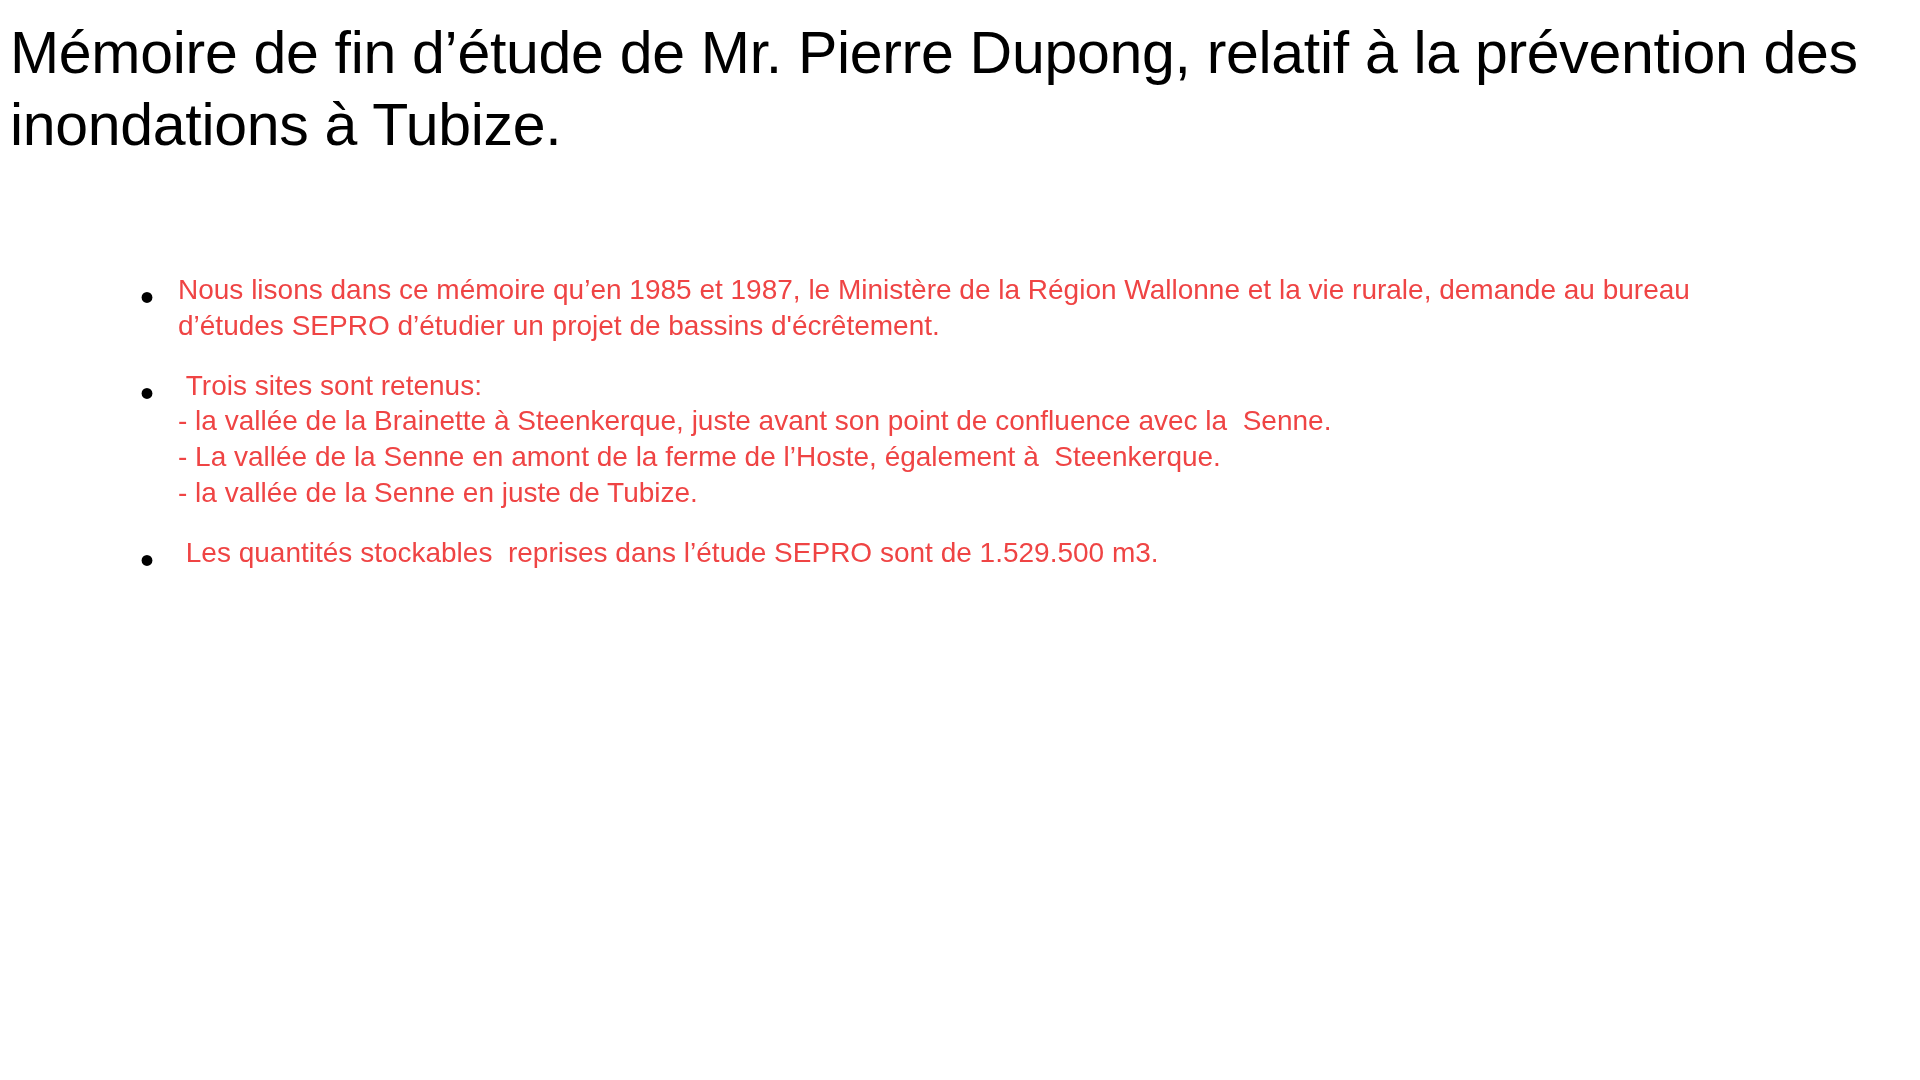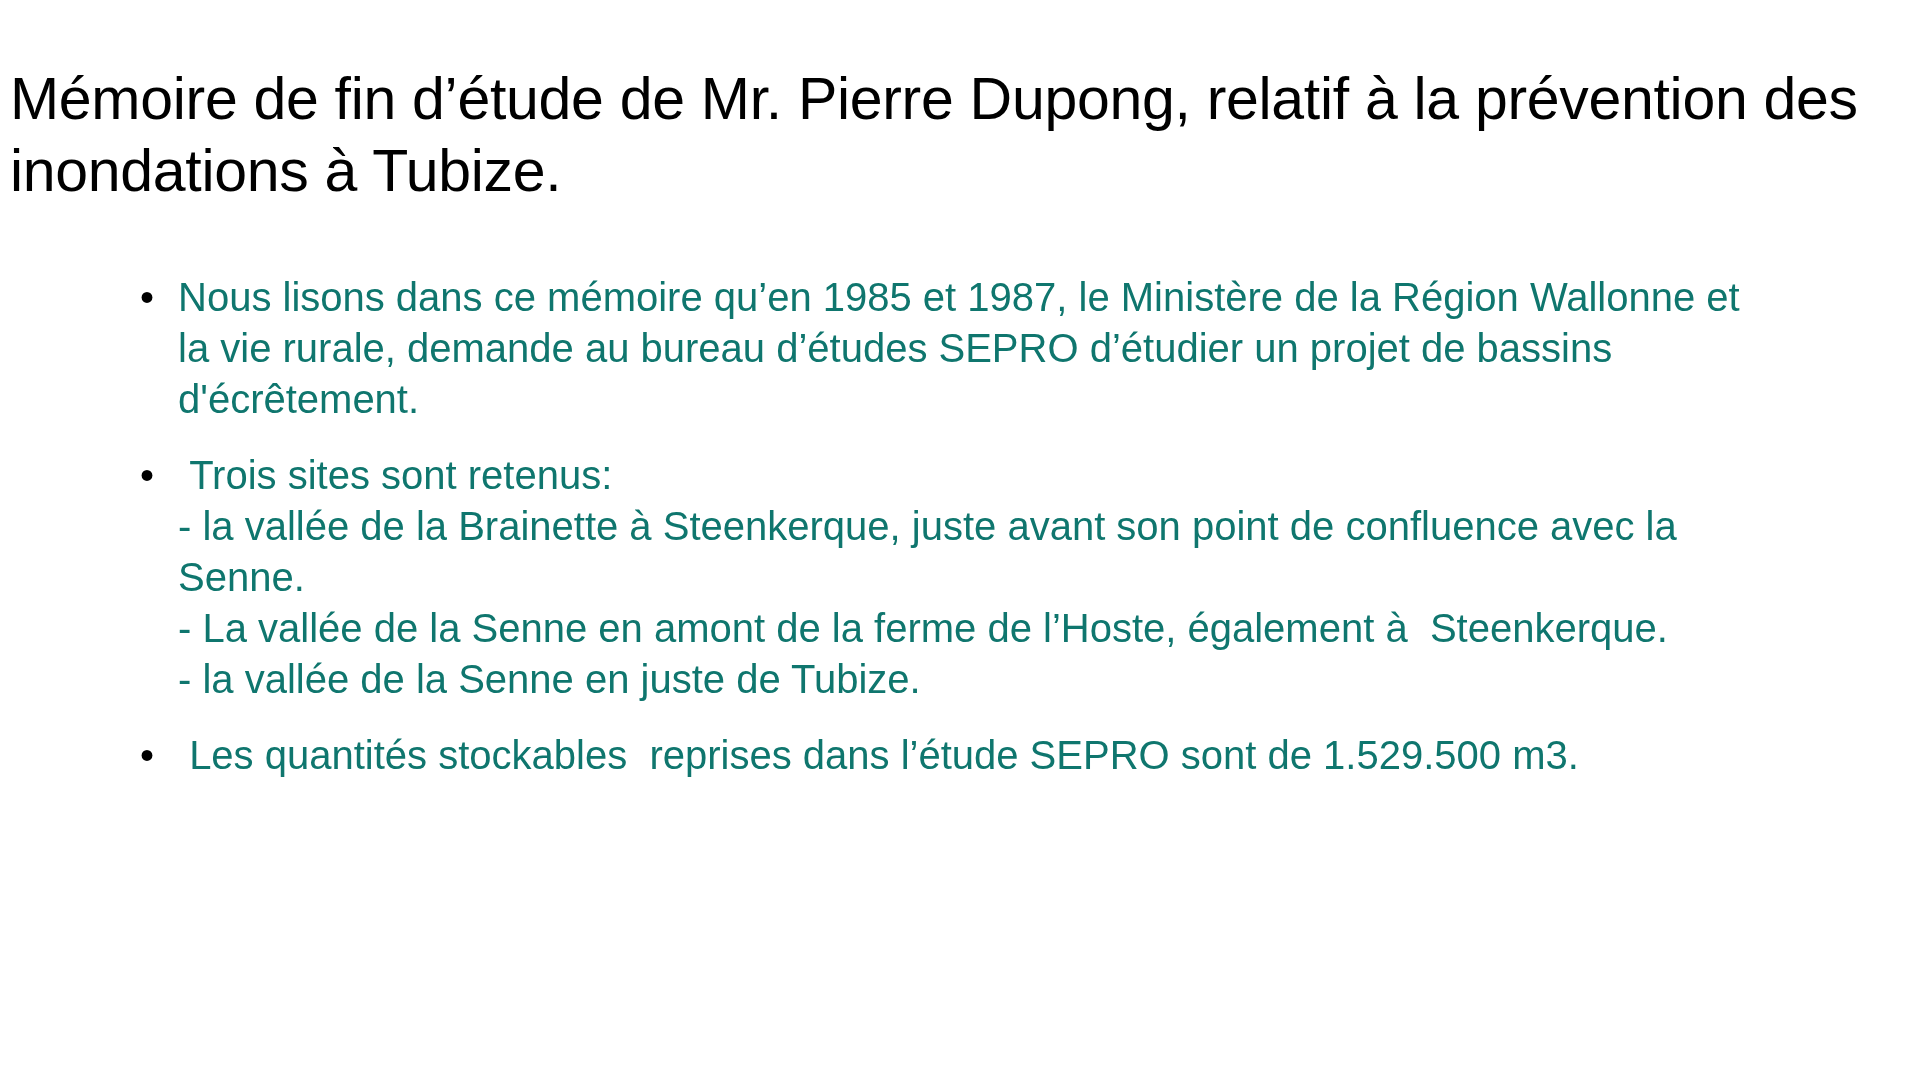--- a/index.html
+++ b/index.html
@@ -25,21 +25,20 @@
     position: absolute;
     left: 10px;
     top: 18px;
     width: 1880px;
     font-size: 59px;
     line-height: 1.22;
     font-weight: 400;
     letter-spacing: -0.3px;
     color: #000000;
     white-space: pre-wrap;
-    margin-top: 46px;
   }
   .body-block {
     position: absolute;
     left: 140px;
     top: 272px;
     width: 1640px;
   }
   .bullet {
     display: flex;
     align-items: flex-start;
@@ -51,23 +50,23 @@
   .bullet-marker {
     flex: 0 0 auto;
     width: 38px;
     font-size: 40px;
     line-height: 1.28;
     text-align: left;
     color: #000000;
   }
   .bullet-text {
     flex: 1 1 auto;
-    font-size: 40px;
+    font-size: 28px;
     line-height: 1.28;
-    color: #0f766e;
+    color: #ef4444;
     white-space: pre-wrap;
   }
 </style>
 </head>
 <body>
 
 <div class="slide">
 
   <div class="slide-title">Mémoire de fin d’étude de Mr. Pierre Dupong, relatif à la prévention des inondations à Tubize.</div>
 

